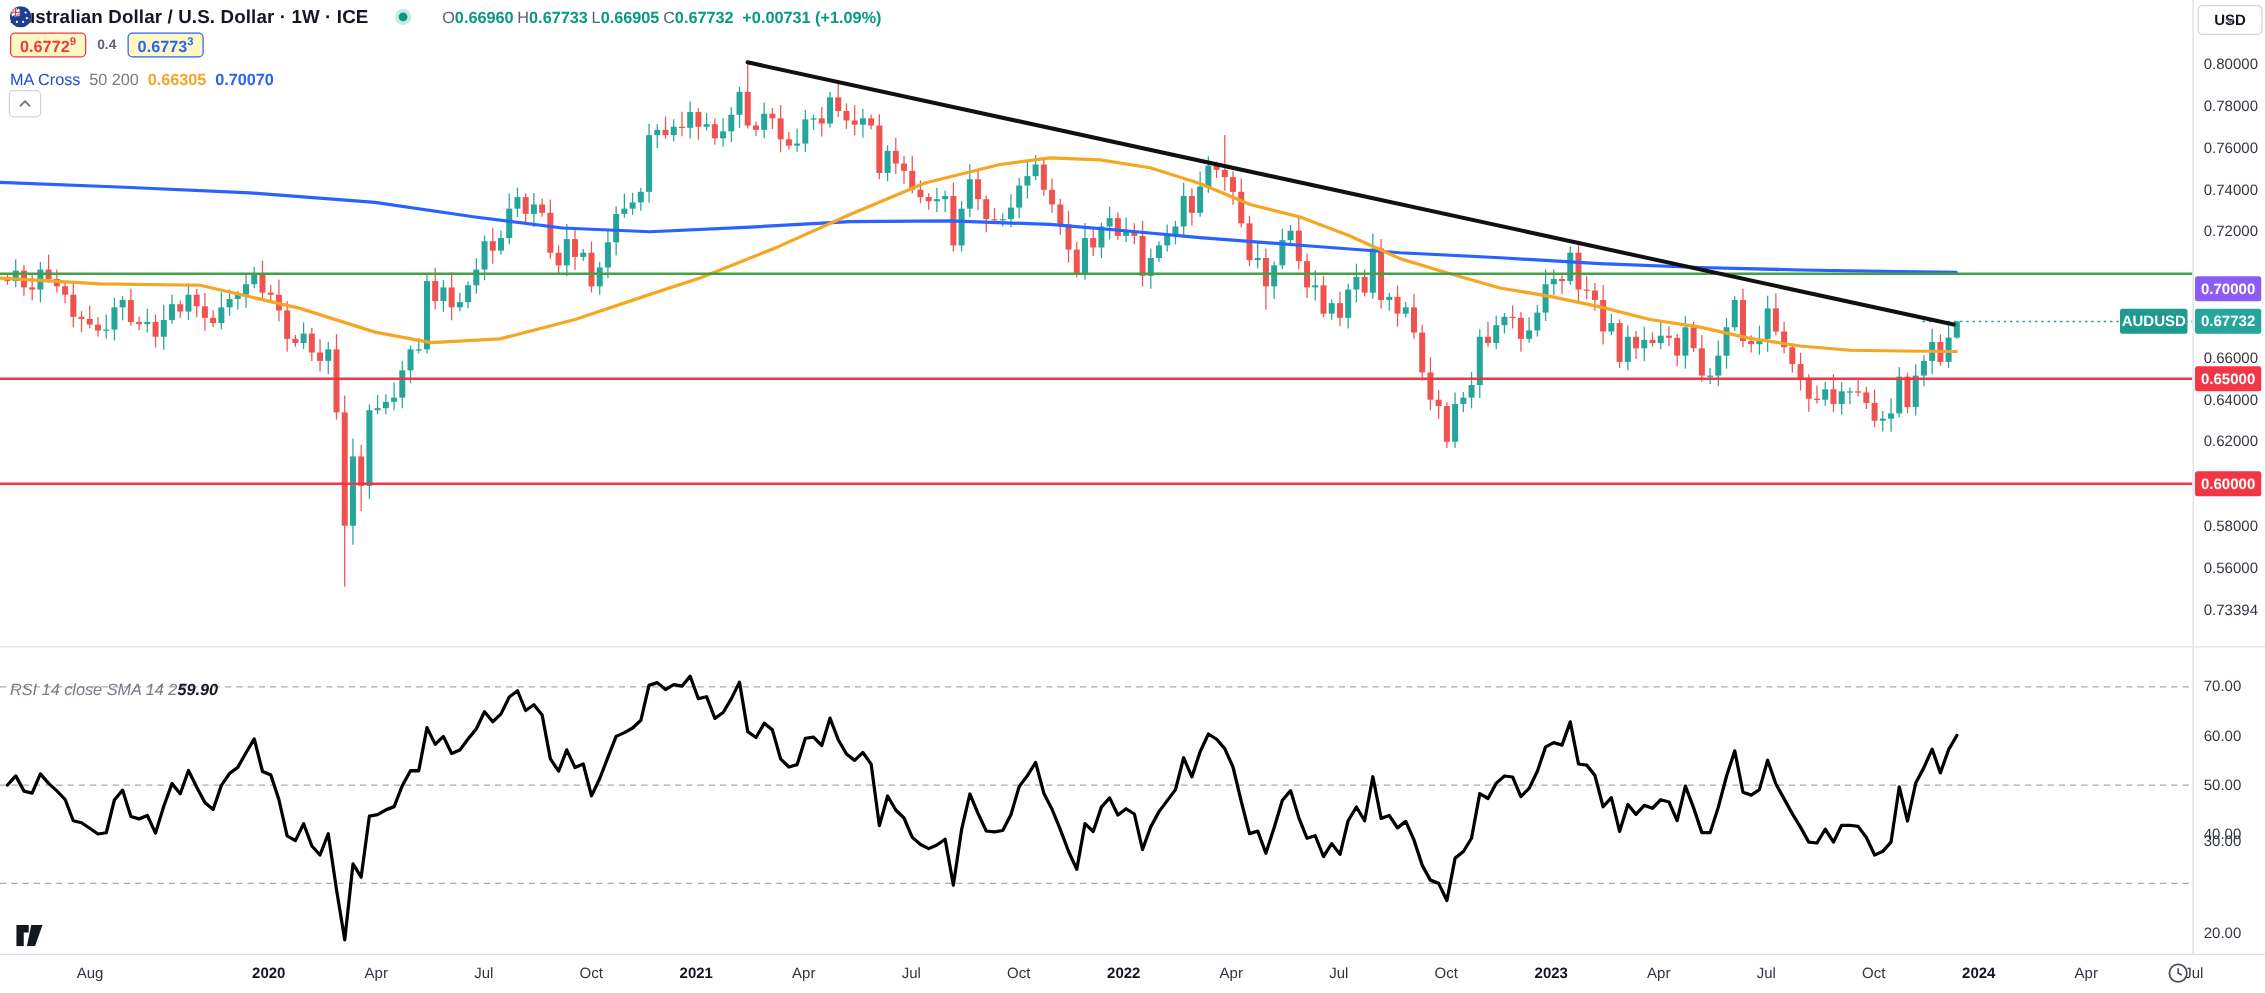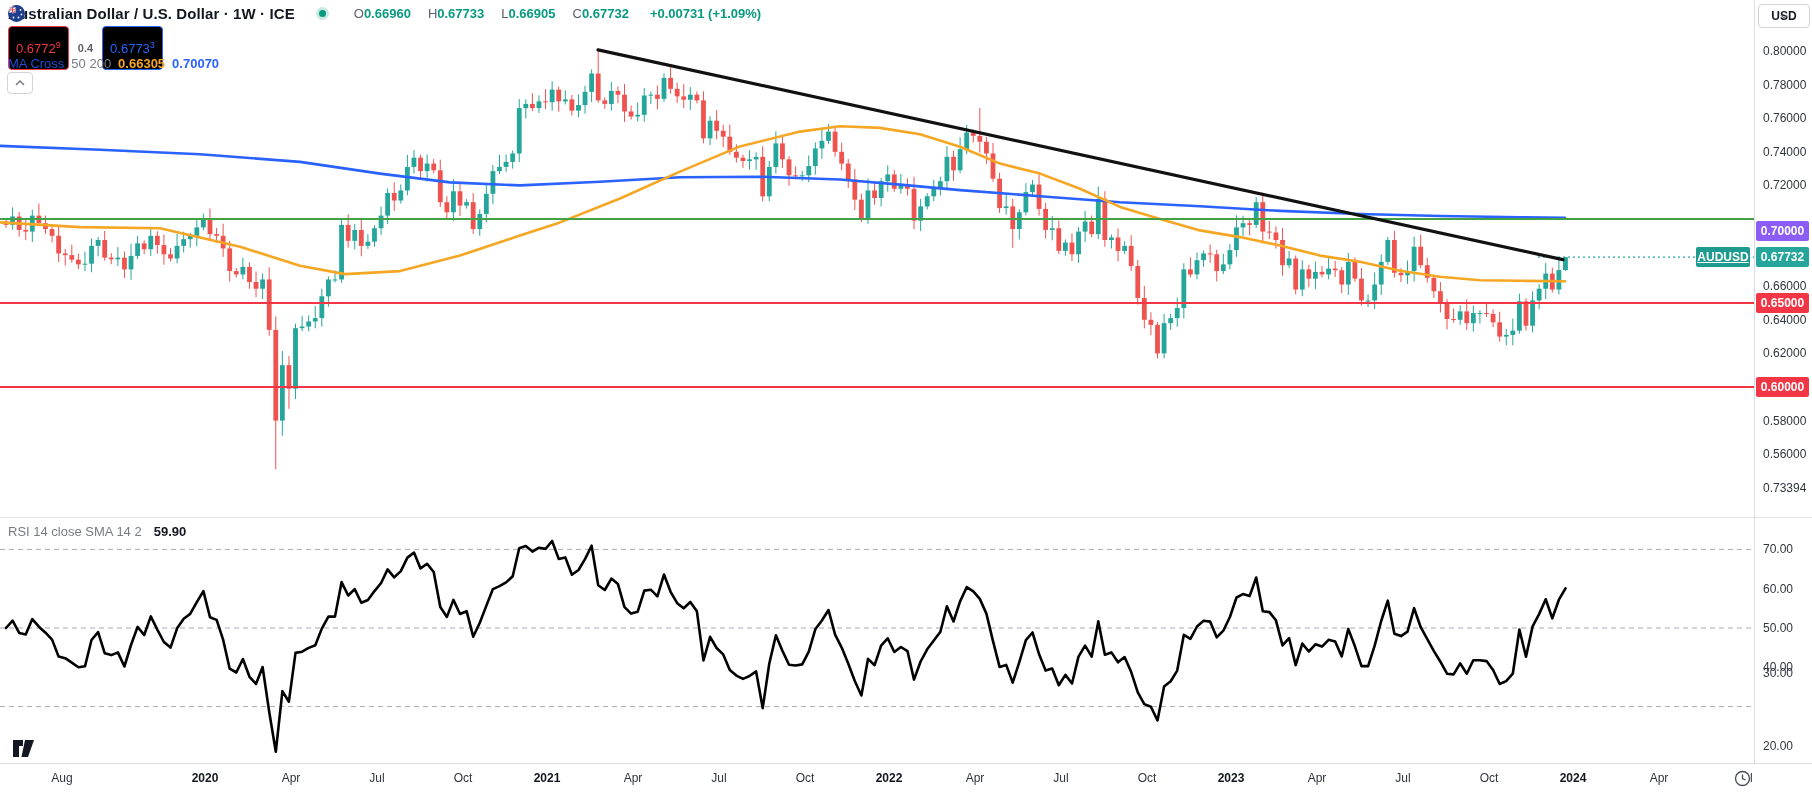--- a/index.html
+++ b/index.html
@@ -5,51 +5,51 @@
   html,body{margin:0;padding:0;background:#fff;}
   #app{position:relative;width:1812px;height:794px;background:#ffffff;overflow:hidden;
        font-family:"Liberation Sans","DejaVu Sans",sans-serif;-webkit-font-smoothing:antialiased;}
   svg{position:absolute;display:block;}
   
   .hdr-row1{position:absolute;left:8px;top:5px;display:flex;align-items:center;gap:7px;z-index:30;}
   .sym-title{font-size:15px;font-weight:700;color:#131722;letter-spacing:.1px;}
   .status-dot{width:13px;height:13px;border-radius:50%;background:rgba(8,153,129,.22);
               display:flex;align-items:center;justify-content:center;margin-left:14px;}
   .status-dot i{width:7px;height:7px;border-radius:50%;background:#089981;display:block;}
-  .ohlc{display:flex;align-items:flex-end;gap:17px;font-size:13px;margin-left:18px;}
+  .ohlc{display:flex;align-items:flex-end;gap:3px;font-size:13px;margin-left:18px;}
   .ohlc .k{color:#5d606b;}
   .ohlc .v{color:#089981;font-weight:600;}
   .chg{color:#089981;font-weight:600;margin-left:4px;}
   .hdr-row2{position:absolute;left:8px;top:26px;display:flex;align-items:center;gap:9px;z-index:30;}
-  .px-box{border:1.5px solid;border-radius:4px;padding:13px 7px;font-size:13px;font-weight:400;background:#000000;}
+  .px-box{border:1.5px solid;border-radius:4px;padding:1px 7px;font-size:13px;font-weight:700;background:#fef9c3;}
   .px-box sup{font-size:9px;}
   .sell{color:#f23645;border-color:#f23645;}
   .buy{color:#2962ff;border-color:#2962ff;}
   .spread{font-size:11px;color:#5d606b;font-weight:600;}
   .hdr-row3{position:absolute;left:8px;top:56px;display:flex;align-items:center;gap:7px;font-size:13px;z-index:30;}
   .ma-name{color:#1d4ed8;}
   .ma-params{color:#787b86;}
   .ma-v1{color:#f5a623;font-weight:600;}
   .ma-v2{color:#2962ff;font-weight:600;}
   .collapse-btn{position:absolute;left:7px;top:72px;width:24px;height:20px;border:1px solid #d1d4dc;
       border-radius:4px;background:#fff;display:flex;align-items:center;justify-content:center;z-index:30;cursor:pointer;}
   
-  .rsi-legend{position:absolute;left:8px;top:524px;font-size:13px;z-index:30;display:flex;gap:12px;}
+  .rsi-legend{position:absolute;left:8px;top:544px;font-size:13px;z-index:30;display:flex;gap:0;font-style:italic;}
   .rsi-label{color:#787b86;}
   .rsi-value{color:#131722;font-weight:600;}
   
   .pane-sep{position:absolute;left:0;top:517px;width:1812px;height:1px;background:#e0e3eb;}
   .axis-border{position:absolute;left:1754px;top:0;width:1px;height:763px;background:#dadde3;}
   .taxis-border{position:absolute;left:0;top:763px;width:1812px;height:1px;background:#dadde3;}
   .alabel{position:absolute;left:1763px;transform:translateY(-50%);font-size:12px;color:#30343f;white-space:nowrap;}
   .tag{position:absolute;left:1756px;width:53px;transform:translateY(-50%);text-align:center;
        color:#fff;font-size:12px;font-weight:700;border-radius:2px;padding:3px 0;z-index:6;}
   .symtag{position:absolute;left:1696px;width:54px;transform:translateY(-50%);text-align:center;
-       color:#fff;font-size:12px;font-weight:700;border-radius:2px;padding:3px 0;z-index:6;text-decoration:underline;}
-  .tlabel{position:absolute;top:771px;transform:translateX(-50%);font-size:12px;color:#30343f;}
+       color:#fff;font-size:12px;font-weight:700;border-radius:2px;padding:3px 0;z-index:6;}
+  .tlabel{position:absolute;top:771px;transform:translateX(-50%);font-size:12px;color:#30343f;margin-left:10px;}
   .tlabel.year{font-weight:700;color:#131722;}
   .usd-btn{position:absolute;left:1758px;top:4px;width:50px;height:22px;border:1px solid #d1d4dc;border-radius:4px;
       background:#fff;display:flex;align-items:center;justify-content:center;gap:5px;
       font-size:12px;font-weight:600;color:#131722;z-index:30;cursor:pointer;}
   
   .wm{position:absolute;right:0px;top:690px;width:620px;text-align:right;z-index:40;pointer-events:none;line-height:1;}
   .wm1{font-size:57px;font-weight:800;font-style:italic;color:#ffffff;letter-spacing:2px;
        text-shadow:0 0 2px rgba(120,120,120,.9),2px 3px 3px rgba(60,60,60,.55),-1px -1px 1px rgba(150,150,150,.6);}
   .wm2{margin-top:4px;font-size:37px;font-weight:800;font-style:italic;color:#5b9bd5;letter-spacing:9px;
        text-shadow:-2px -2px 0 #fff,2px -2px 0 #fff,-2px 2px 0 #fff,2px 2px 0 #fff,3px 4px 3px rgba(80,80,80,.5);}

